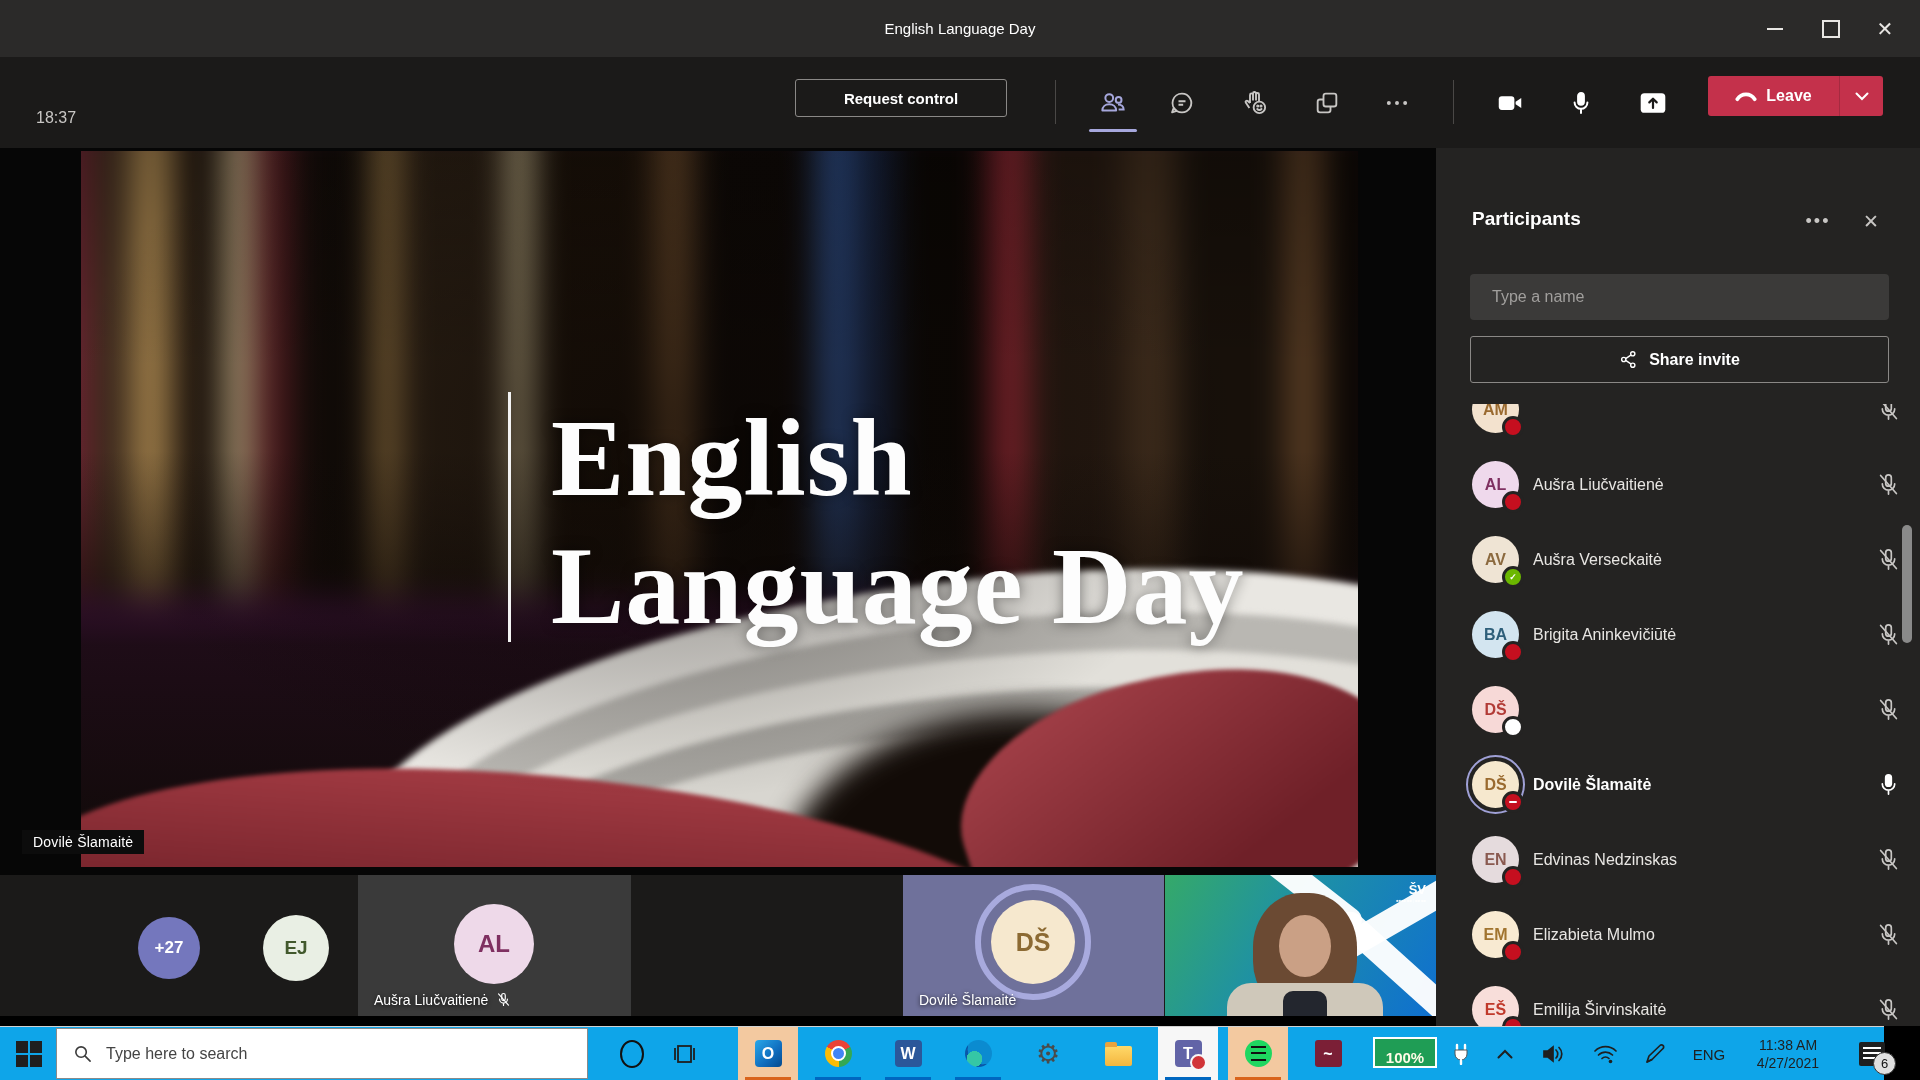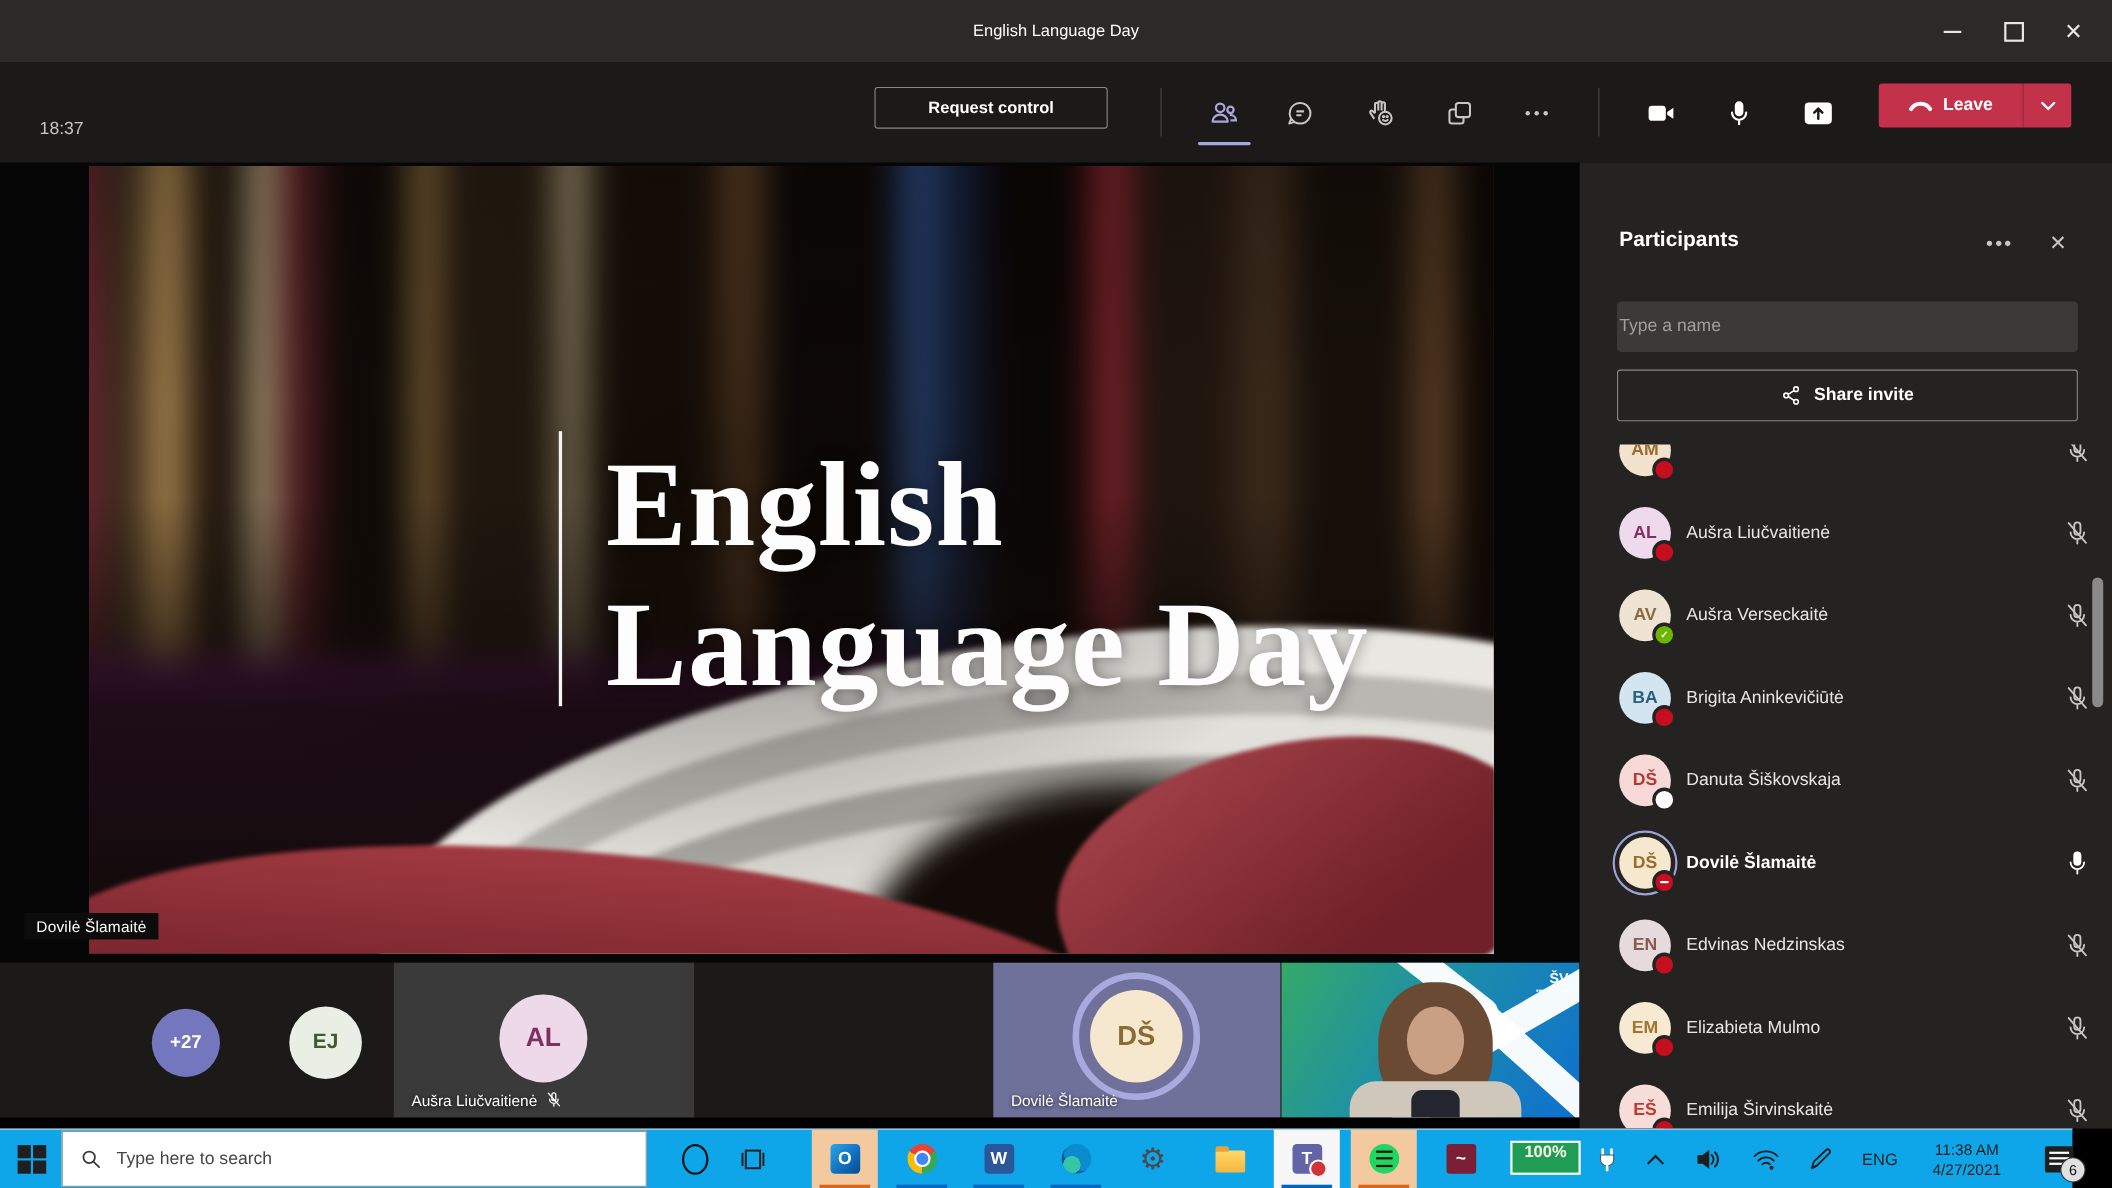--- a/index.html
+++ b/index.html
@@ -92,21 +92,21 @@
   .sp-body{position:absolute;left:62px;top:108px;width:156px;height:50px;border-radius:24px 24px 0 0;background:#cfc8ba;}
   .sp-shirt{position:absolute;left:118px;top:116px;width:44px;height:30px;border-radius:10px 10px 0 0;background:#23262e;}
   
   .panel{position:absolute;left:1436px;top:148px;width:484px;height:878px;background:#242322;overflow:hidden;}
   .p-header{position:absolute;left:36px;top:60px;color:#fff;font-size:19px;font-weight:700;}
   .p-dots{position:absolute;left:362px;top:58px;width:40px;height:30px;color:#c8c6c4;font-size:18px;letter-spacing:2px;
     display:flex;align-items:center;justify-content:center;}
   .p-close{position:absolute;left:418px;top:58px;width:34px;height:30px;color:#c8c6c4;font-size:19px;
     display:flex;align-items:center;justify-content:center;}
   .p-search{position:absolute;left:34px;top:126px;width:419px;height:46px;background:#3b3a39;border-radius:4px;
-    display:flex;align-items:center;box-sizing:border-box;}
+    display:flex;align-items:center;box-sizing:border-box;padding-left:20px;}
   .p-search input{background:transparent;border:none;outline:none;color:#e8e6e3;font-size:16px;width:100%;
     font-family:"Liberation Sans",sans-serif;}
   .p-search input::placeholder{color:#a19f9d;}
   .p-invite{position:absolute;left:34px;top:188px;width:419px;height:47px;border:1px solid #8a8886;border-radius:3px;
     box-sizing:border-box;display:flex;align-items:center;justify-content:center;gap:11px;color:#fff;font-size:16px;font-weight:700;}
   .p-list{position:absolute;left:0;top:256px;width:484px;height:622px;overflow:hidden;}
   .p-row{position:absolute;left:0;width:484px;height:75px;padding-left:26px;}
   .p-av-wrap{position:absolute;left:36px;top:14px;width:47px;height:47px;}
   .p-av{width:47px;height:47px;border-radius:50%;display:flex;align-items:center;justify-content:center;
     font-weight:700;font-size:16px;}
@@ -146,21 +146,21 @@
   .i-folder{width:27px;height:20px;background:linear-gradient(180deg,#ffd969,#f4b63f);border-radius:2px;position:relative;margin-top:5px;}
   .i-folder::before{content:"";position:absolute;top:-4px;left:0;width:12px;height:5px;background:#e8a33d;border-radius:2px 2px 0 0;}
   .i-teams{background:#6264a7;}
   .i-teams::after{content:"";position:absolute;right:-5px;bottom:-4px;width:13px;height:13px;border-radius:50%;
     background:#d13438;border:2px solid #f7f7f7;}
   .i-spotify{border-radius:50%;background:#1ed760;color:#111;}
   .i-spotify span{display:block;width:15px;height:11px;border-top:2.5px solid #111;border-bottom:2.5px solid #111;
     position:relative;} .i-spotify span::after{content:"";position:absolute;top:3.5px;left:0;width:15px;height:2.5px;background:#111;}
   .i-tilde{background:#7b1f36;border-radius:3px;}
   .tk-batt{position:absolute;left:1373px;top:10px;width:64px;height:31px;background:#1f9d55;border:2px solid #fff;
-    box-sizing:border-box;display:flex;align-items:flex-start;justify-content:center;color:#fffbe6;font-size:15px;font-weight:700;}
+    box-sizing:border-box;display:flex;align-items:flex-end;justify-content:center;color:#fffbe6;font-size:15px;font-weight:700;}
   .tray{position:absolute;top:0;height:54px;display:flex;align-items:center;justify-content:center;color:#1f1f1f;}
   .tk-lang{left:1686px;width:46px;font-size:15px;}
   .tk-clock{left:1742px;width:92px;flex-direction:column;font-size:14px;line-height:18px;text-align:center;}
   .tk-ac{left:1846px;width:52px;}
   .ac-icon{width:26px;height:24px;background:#1f1f1f;border-radius:2px;position:relative;}
   .ac-icon::before{content:"";position:absolute;left:4px;top:5px;width:18px;height:2px;background:#fff;box-shadow:0 5px 0 #fff,0 10px 0 #fff;}
   .ac-badge{position:absolute;right:2px;bottom:6px;width:21px;height:21px;border-radius:50%;background:#e0e0e0;
     border:1.5px solid #333;display:flex;align-items:center;justify-content:center;font-size:13px;color:#111;}
   .tk-glyph{position:absolute;top:0;height:54px;display:flex;align-items:center;justify-content:center;}
 </style>
@@ -399,21 +399,20 @@
         <path d="M5 4l14 16" stroke-linecap="round"></path>
       </svg>
       
     </div>
   </div>
       <div class="p-row" style="top: 268px;">
     <div class="p-av-wrap">
       <div class="p-av" style="background: rgb(247, 217, 215); color: rgb(178, 59, 54);">DŠ</div>
       <div class="p-badge badge-away"></div>
     </div>
-    <div class="p-name">Danuta Šiškovskaja</div>
     <div class="p-mic">
       <svg class="mic-off" width="27" height="27" viewBox="0 0 24 24" fill="none" stroke="#c8c6c4" stroke-width="1.5">
         <rect x="9.5" y="3.5" width="5" height="10" rx="2.5"></rect>
         <path d="M6.5 11.5a5.5 5.5 0 0 0 11 0M12 17v3.5" stroke-linecap="round"></path>
         <path d="M5 4l14 16" stroke-linecap="round"></path>
       </svg>
       
     </div>
   </div>
       <div class="p-row bold" style="top: 343px;">

